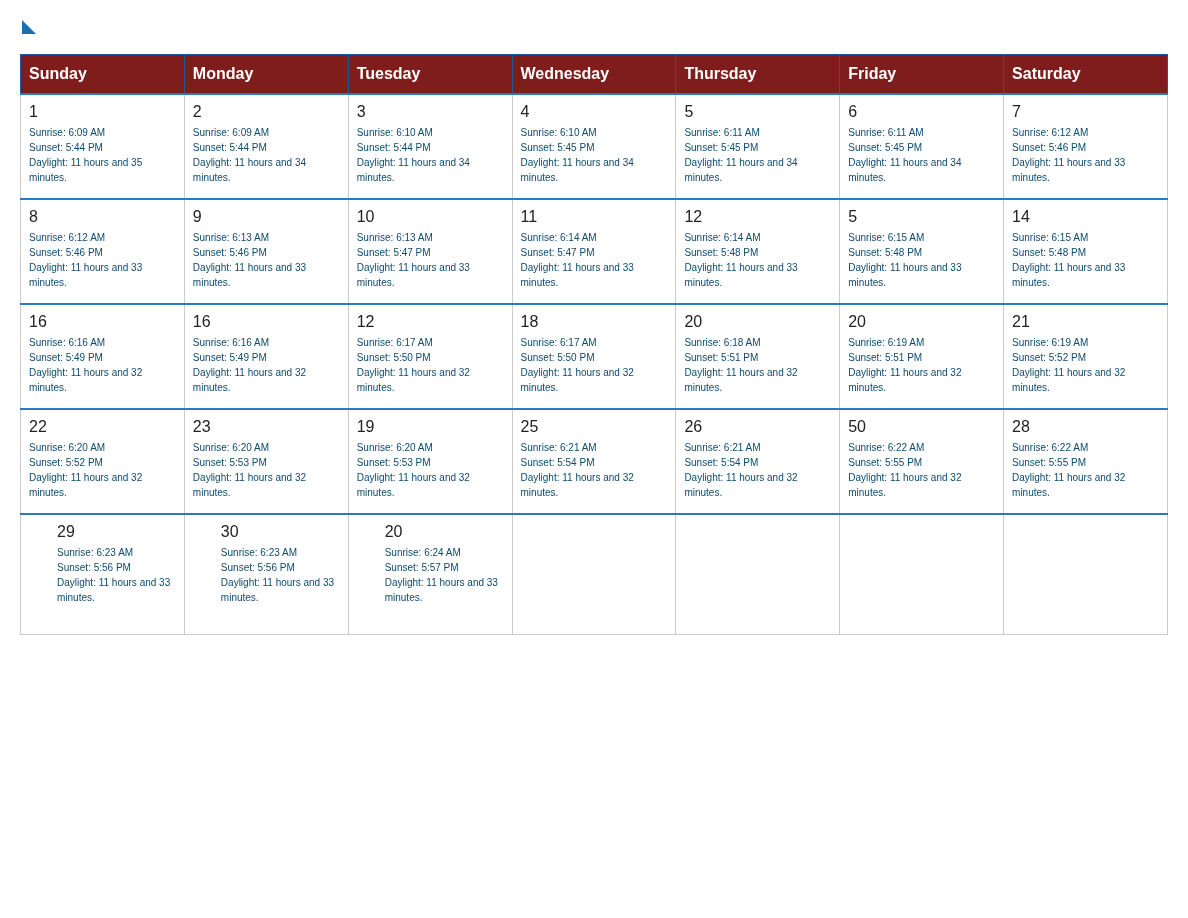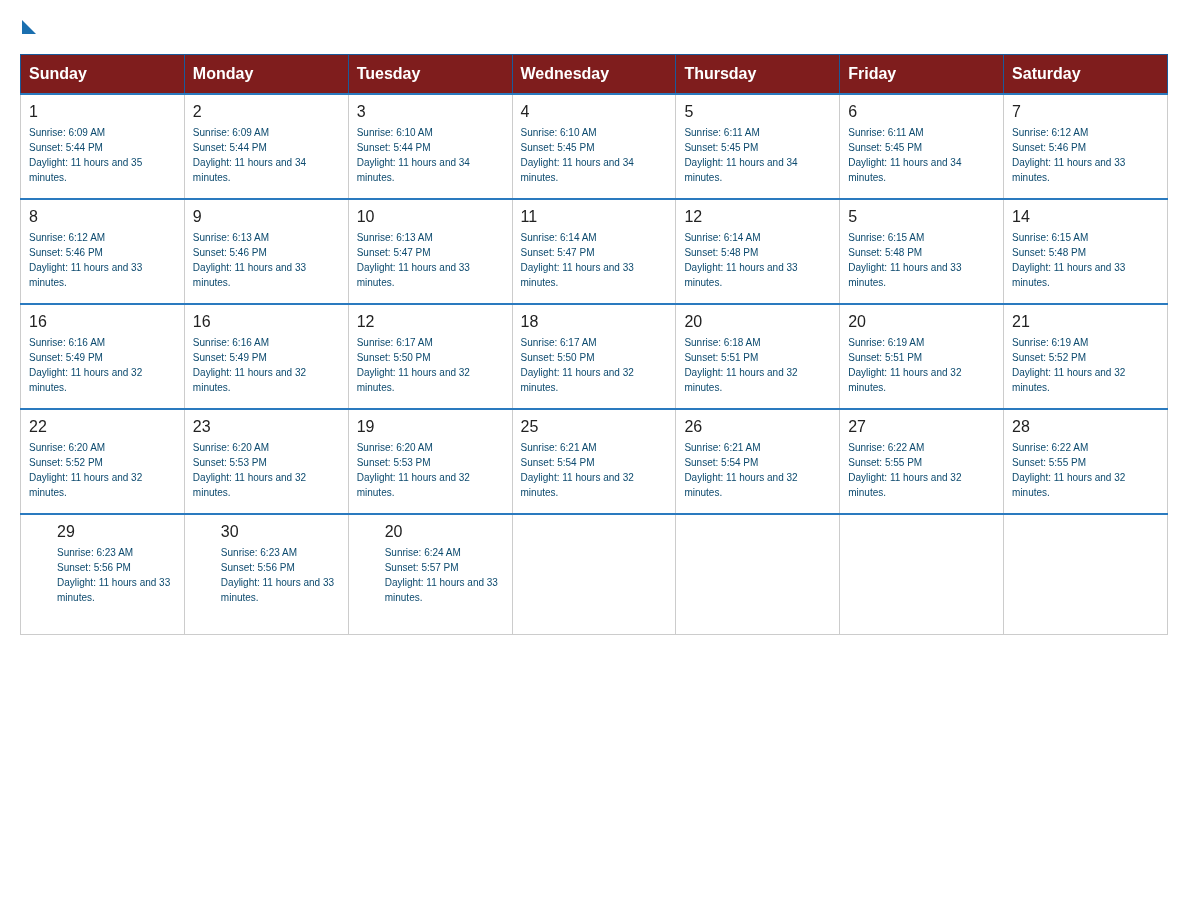--- a/index.html
+++ b/index.html
@@ -341,21 +341,21 @@
       </td>
         <td>
         <span class="day-number">26</span>
         <div class="day-info">
           Sunrise: 6:21 AM<br>
           Sunset: 5:54 PM<br>
           Daylight: 11 hours and 32 minutes.
         </div>
       </td>
         <td>
-        <span class="day-number">27</span>
+        <span class="day-number">50</span>
         <div class="day-info">
           Sunrise: 6:22 AM<br>
           Sunset: 5:55 PM<br>
           Daylight: 11 hours and 32 minutes.
         </div>
       </td>
         <td>
         <span class="day-number">28</span>
         <div class="day-info">
           Sunrise: 6:22 AM<br>

